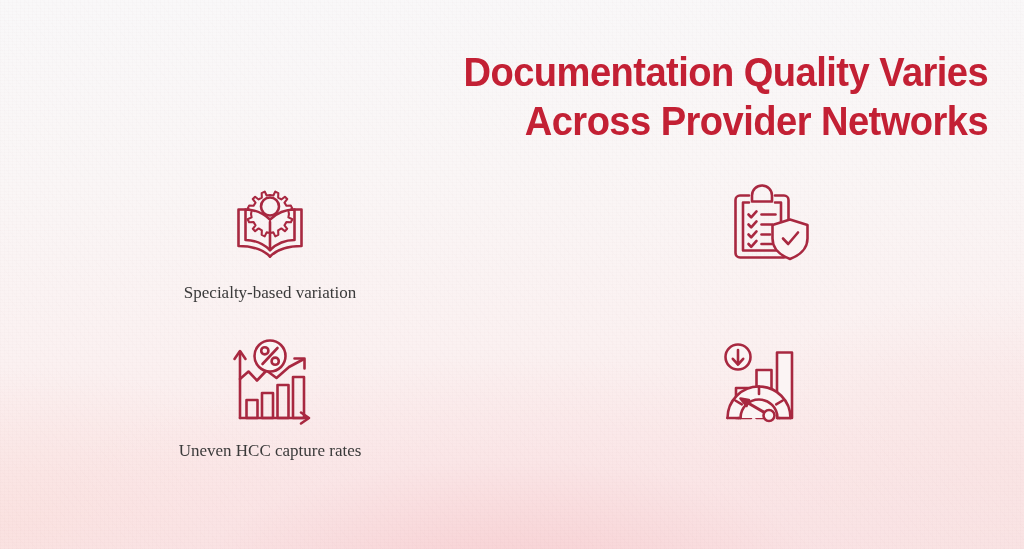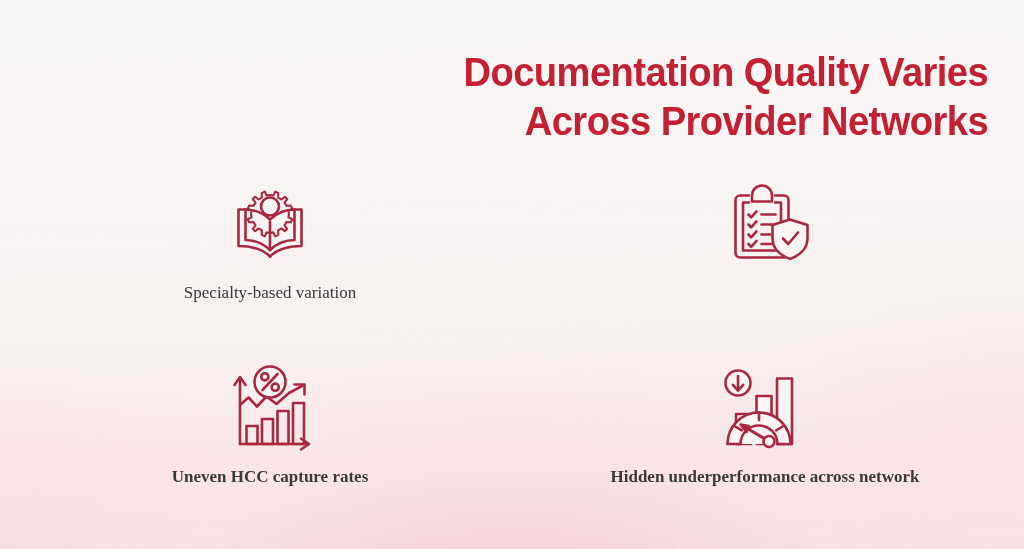--- a/index.html
+++ b/index.html
@@ -69,21 +69,21 @@
 
   
   .cell {
     position: absolute;
     width: 380px;
     text-align: center;
   }
   .cell-col-left  { left: 80px; }
   .cell-col-right { left: 575px; }
   .cell-row-top    { top: 172px; }
-  .cell-row-bottom { top: 356px; font-weight: bold; }
+  .cell-row-bottom { top: 330px; }
 
   .icon-wrap {
     height: 104px;
     display: flex;
     align-items: center;
     justify-content: center;
   }
   .icon-wrap svg {
     display: block;
     overflow: visible;
@@ -223,17 +223,16 @@
           <path d="M20.3 68.5 L26.8 72.3"></path>
           <path d="M44 54.5 V62"></path>
           <path d="M67.7 68.5 L61.2 72.3"></path>
 
           <path d="M52 82 L30.5 69.5" stroke-width="3"></path>
           <path d="M25.5 66.5 L34 68 L31.5 74 Z" fill="#a82840"></path>
 
           <circle cx="54" cy="83.5" r="5.5" fill="#fbf4f4"></circle>
         </svg>
       </div>
-      <div class="caption">Hidden underperformance across network</div>
     </div>
 
   </div>
 </div>
 
 </body></html>

